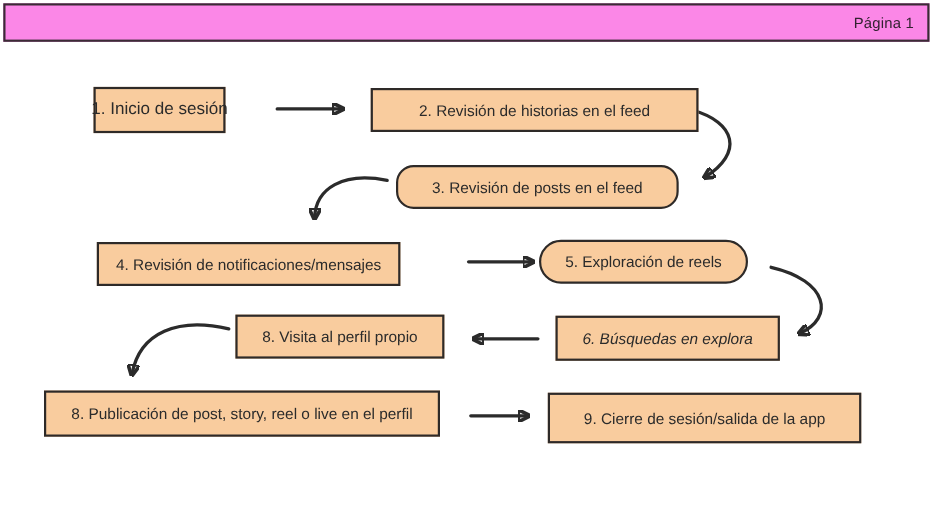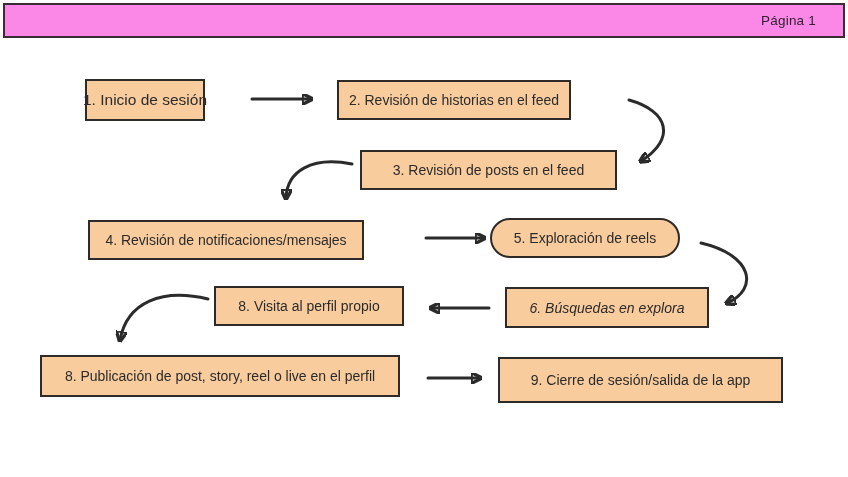--- a/index.html
+++ b/index.html
@@ -9,31 +9,31 @@
     overflow:hidden;
   }
   
   .header{
     position:absolute;left:3px;top:3px;width:838px;height:31px;
     background:#fb87e7;border:2px solid #3a2b35;
     display:flex;align-items:center;justify-content:flex-end;
   }
   .header .page-label{
     color:#332231;font-size:13.5px;letter-spacing:.2px;
-    padding-right:27px;font-weight:400;
+    padding-right:12px;font-weight:400;
   }
   
   .node{
     position:absolute;background:#f9cc9e;border:2px solid #2e2a28;
     color:#2b2b2b;display:flex;align-items:center;justify-content:center;
     font-size:14px;text-align:center;white-space:nowrap;box-sizing:border-box;
   }
   .n1{left:85px;top:79px;width:120px;height:42px;font-size:15.5px;}
-  .n2{left:337px;top:80px;width:234px;height:40px;}
-  .n3{left:360px;top:150px;width:257px;height:40px;}
+  .n2{left:337px;top:80px;width:298px;height:40px;}
+  .n3{left:360px;top:150px;width:257px;height:40px;border-radius:16px;}
   .n4{left:88px;top:220px;width:276px;height:40px;}
   .n5{left:490px;top:218px;width:190px;height:40px;border-radius:20px;}
   .n6{left:505px;top:287px;width:204px;height:41px;font-style:italic;}
   .n7{left:214px;top:286px;width:190px;height:40px;}
   .n8{left:40px;top:355px;width:360px;height:42px;}
   .n9{left:498px;top:357px;width:285px;height:46px;}
   
   .arrows{
     position:absolute;left:0;top:0;width:848px;height:477px;
   }

